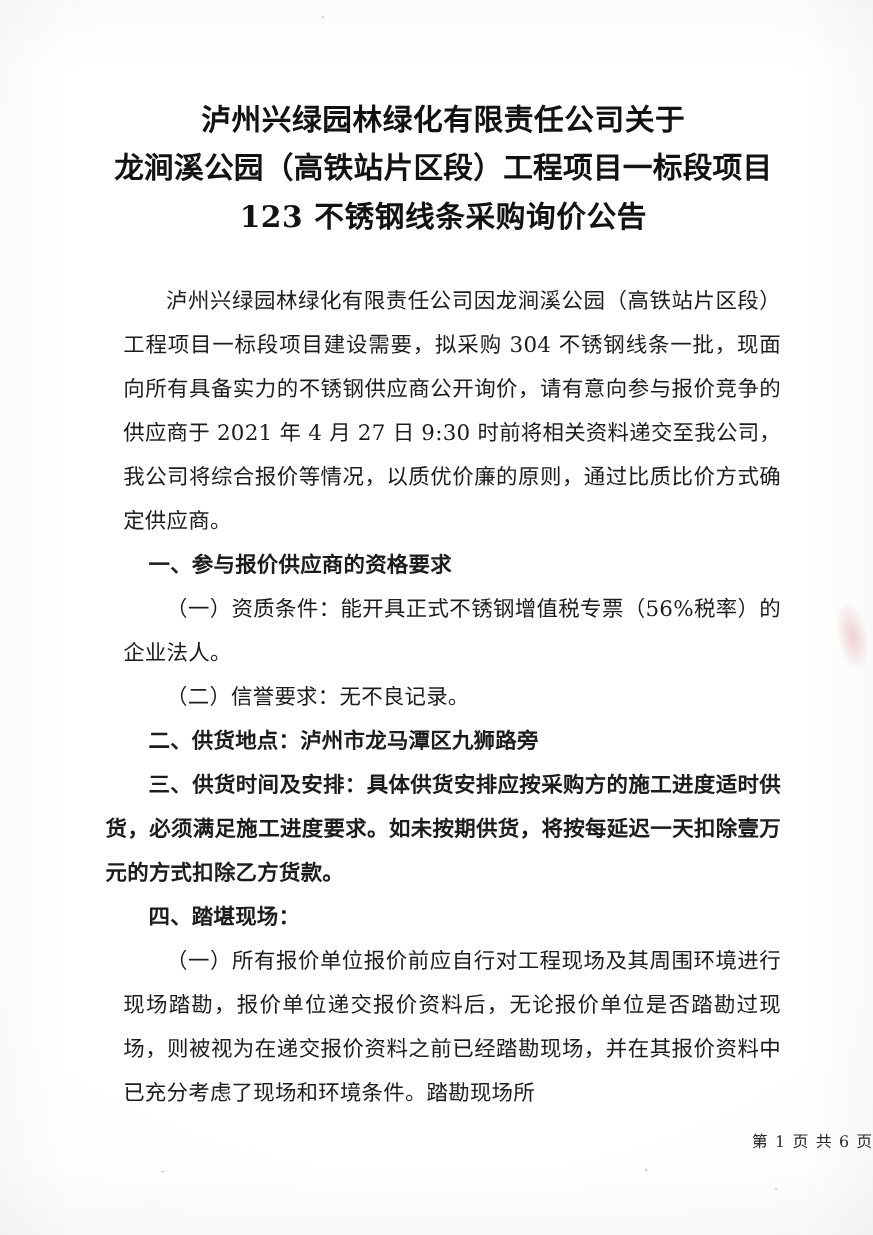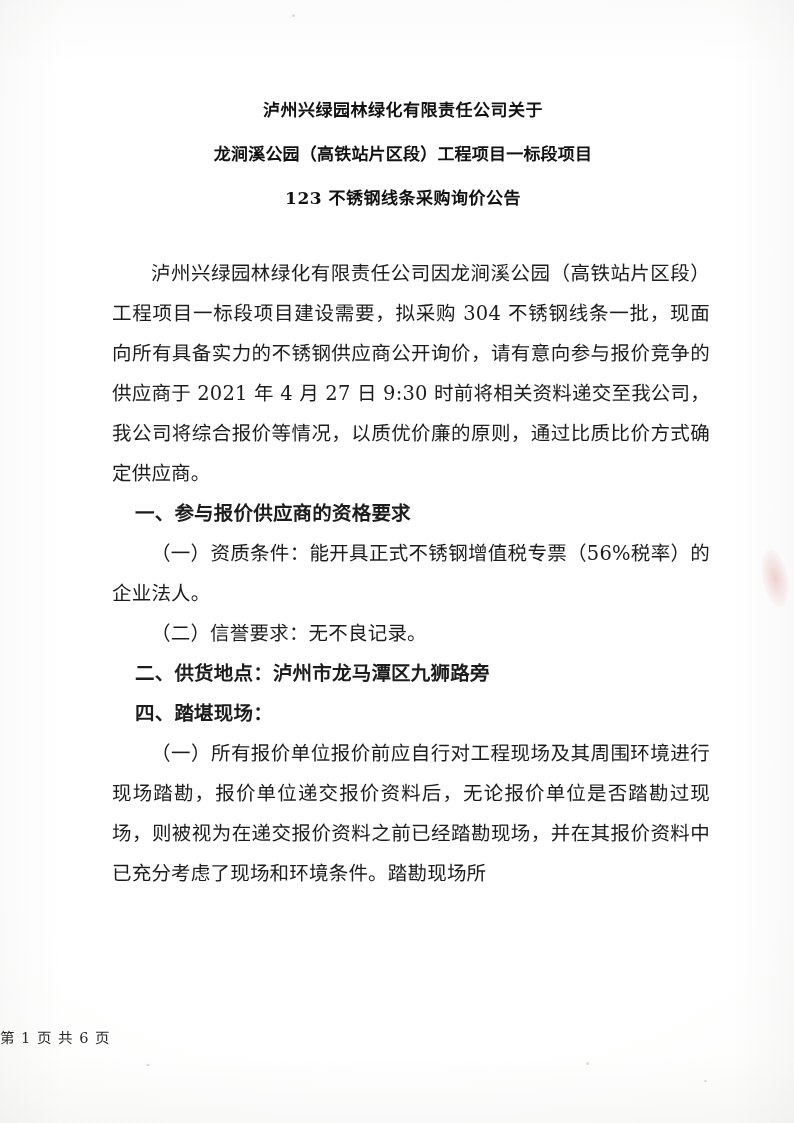--- a/index.html
+++ b/index.html
@@ -38,21 +38,21 @@
     right: 84px;
     top: 88px;
   }
 
   .title-block {
     text-align: center;
     margin-bottom: 34px;
   }
   .title-line {
     font-weight: bold;
-    font-size: 17px;
+    font-size: 27px;
     line-height: 44px;
     letter-spacing: 0.5px;
     color: #121212;
   }
   .title-line.l2 { letter-spacing: 0.2px; }
 
   .body-text {
     font-size: 19.5px;
     line-height: 40px;
     text-align: justify;
@@ -71,21 +71,21 @@
   }
   .heading .normal {
     font-weight: bold;
   }
 
   .footer {
     position: absolute;
     left: 0;
     right: 0;
     top: 1026px;
-    text-align: left;
+    text-align: right;
     font-size: 14.5px;
     color: #2a2a2a;
     letter-spacing: 1px;
   }
 
   
   .stamp-smudge {
     position: absolute;
     left: 762px;
     top: 548px;
@@ -130,20 +130,21 @@
       <p class="para">泸州兴绿园林绿化有限责任公司因龙涧溪公园（高铁站片区段）工程项目一标段项目建设需要，拟采购 304 不锈钢线条一批，现面向所有具备实力的不锈钢供应商公开询价，请有意向参与报价竞争的供应商于 2021 年 4 月 27 日 9:30 时前将相关资料递交至我公司，我公司将综合报价等情况，以质优价廉的原则，通过比质比价方式确定供应商。</p>
 
       <p class="heading">一、参与报价供应商的资格要求</p>
 
       <p class="para">（一）资质条件：能开具正式不锈钢增值税专票（56%税率）的企业法人。</p>
 
       <p class="para">（二）信誉要求：无不良记录。</p>
 
       <p class="heading"><span>二、供货地点：</span><span class="normal">泸州市龙马潭区九狮路旁</span></p>
 
+      <p class="heading"><span>三、供货时间及安排：</span><span class="normal">具体供货安排应按采购方的施工进度适时供货，必须满足施工进度要求。如未按期供货，将按每延迟一天扣除壹万元的方式扣除乙方货款。</span></p>
 
       <p class="heading">四、踏堪现场：</p>
 
       <p class="para">（一）所有报价单位报价前应自行对工程现场及其周围环境进行现场踏勘，报价单位递交报价资料后，无论报价单位是否踏勘过现场，则被视为在递交报价资料之前已经踏勘现场，并在其报价资料中已充分考虑了现场和环境条件。踏勘现场所</p>
     </div>
   </div>
 
   <div class="footer">第 1 页 共 6 页</div>
 </div>
 

